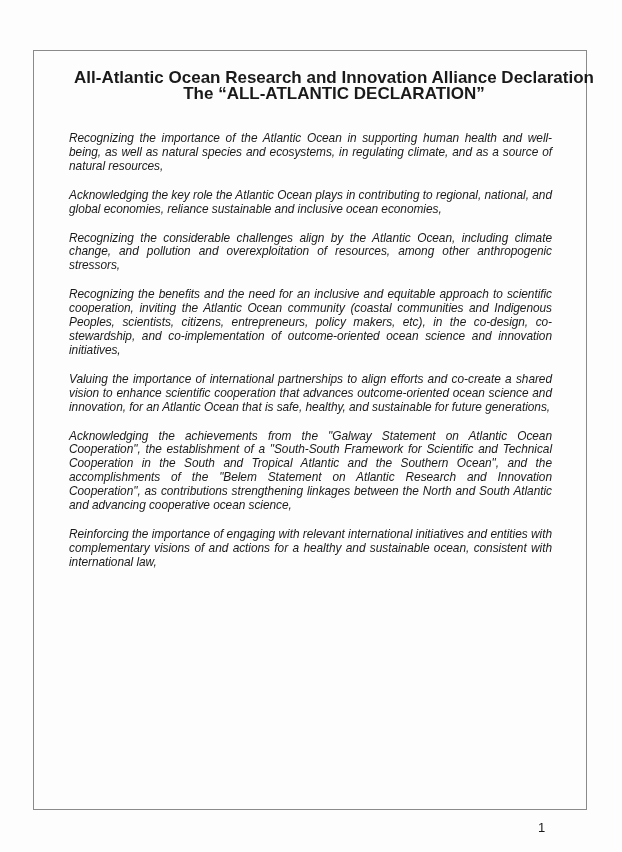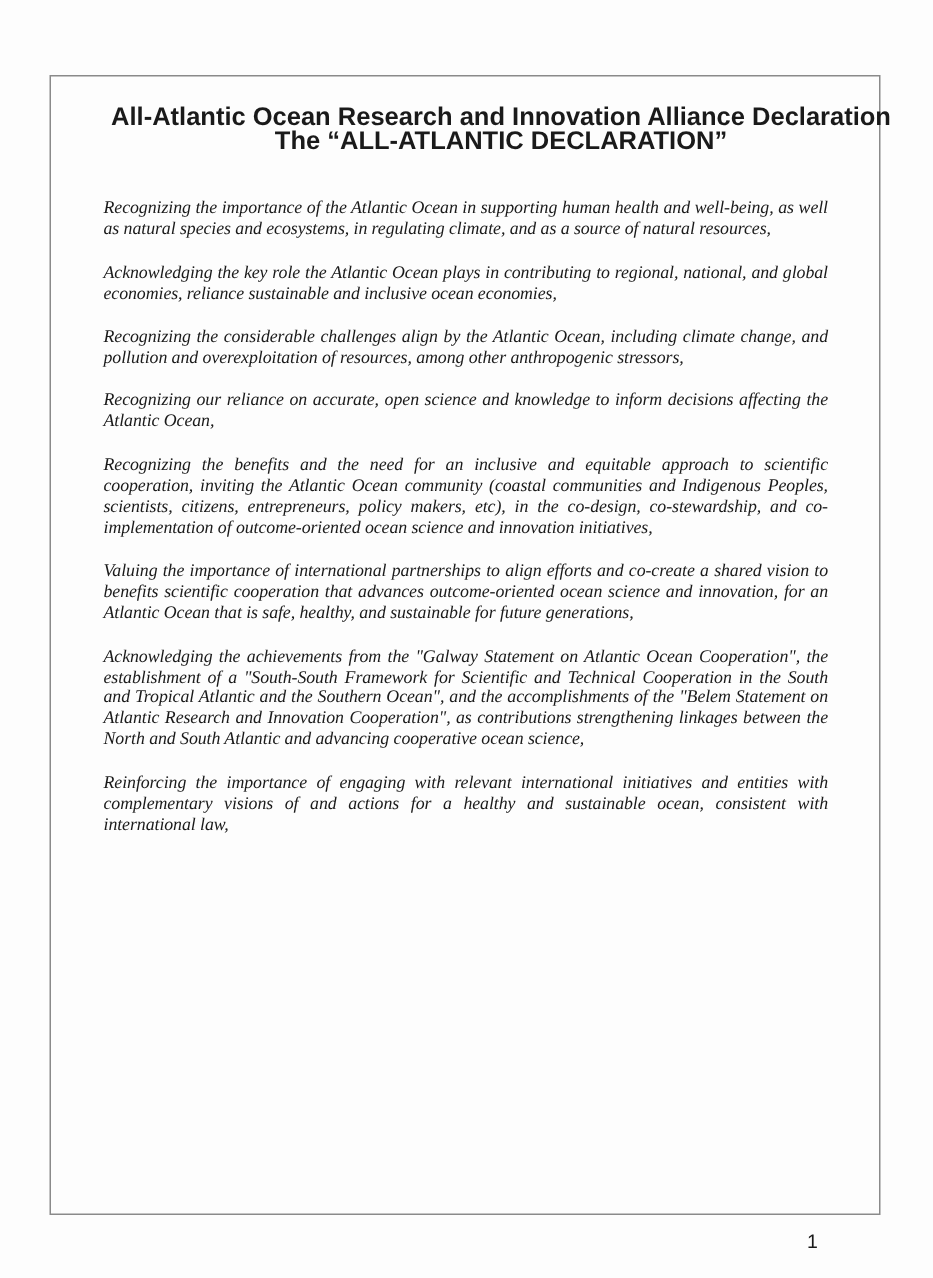--- a/index.html
+++ b/index.html
@@ -11,21 +11,21 @@
     position: absolute; left: 33px; top: 50px; width: 554px; height: 760px;
     border: 1.5px solid #8a8a8a; box-sizing: border-box;
   }
   .title {
     position: absolute; left: 33px; width: 602px; text-align: center;
     font-weight: bold; font-size: 17px; line-height: 16px;
   }
   .t1 { top: 70px; }
   .t2 { top: 86px; }
   .paras {
-    position: absolute; left: 69px; top: 132px; width: 483px; font-family: Liberation Serif, serif;
+    position: absolute; left: 69px; top: 132px; width: 483px;
   }
   .para {
     font-style: italic; font-size: 11.9px; line-height: 13.9px;
     text-align: justify; margin: 0 0 15px 0; letter-spacing: -0.05px;
   }
   .page-num {
     position: absolute; left: 538px; top: 820px; font-size: 13px;
   }
 </style>
 </head>
@@ -33,20 +33,19 @@
 
 <div class="frame"></div>
 
 <div class="title t1">All-Atlantic Ocean Research and Innovation Alliance Declaration</div>
 <div class="title t2">The “ALL-ATLANTIC DECLARATION”</div>
 
 <div class="paras">
   <p class="para">Recognizing the importance of the Atlantic Ocean in supporting human health and well-being, as well as natural species and ecosystems, in regulating climate, and as a source of natural resources,</p>
   <p class="para">Acknowledging the key role the Atlantic Ocean plays in contributing to regional, national, and global economies, reliance sustainable and inclusive ocean economies,</p>
   <p class="para">Recognizing the considerable challenges align by the Atlantic Ocean, including climate change, and pollution and overexploitation of resources, among other anthropogenic stressors,</p>
-  <p class="para">Recognizing our reliance on accurate, open science and knowledge to inform decisions affecting the Atlantic Ocean,</p>
   <p class="para">Recognizing the benefits and the need for an inclusive and equitable approach to scientific cooperation, inviting the Atlantic Ocean community (coastal communities and Indigenous Peoples, scientists, citizens, entrepreneurs, policy makers, etc), in the co-design, co-stewardship, and co-implementation of outcome-oriented ocean science and innovation initiatives,</p>
-  <p class="para">Valuing the importance of international partnerships to align efforts and co-create a shared vision to benefits scientific cooperation that advances outcome-oriented ocean science and innovation, for an Atlantic Ocean that is safe, healthy, and sustainable for future generations,</p>
+  <p class="para">Valuing the importance of international partnerships to align efforts and co-create a shared vision to enhance scientific cooperation that advances outcome-oriented ocean science and innovation, for an Atlantic Ocean that is safe, healthy, and sustainable for future generations,</p>
   <p class="para">Acknowledging the achievements from the "Galway Statement on Atlantic Ocean Cooperation", the establishment of a "South-South Framework for Scientific and Technical Cooperation in the South and Tropical Atlantic and the Southern Ocean", and the accomplishments of the "Belem Statement on Atlantic Research and Innovation Cooperation", as contributions strengthening linkages between the North and South Atlantic and advancing cooperative ocean science,</p>
   <p class="para">Reinforcing the importance of engaging with relevant international initiatives and entities with complementary visions of and actions for a healthy and sustainable ocean, consistent with international law,</p>
 </div>
 
 <div class="page-num">1</div>
 
 </body></html>

